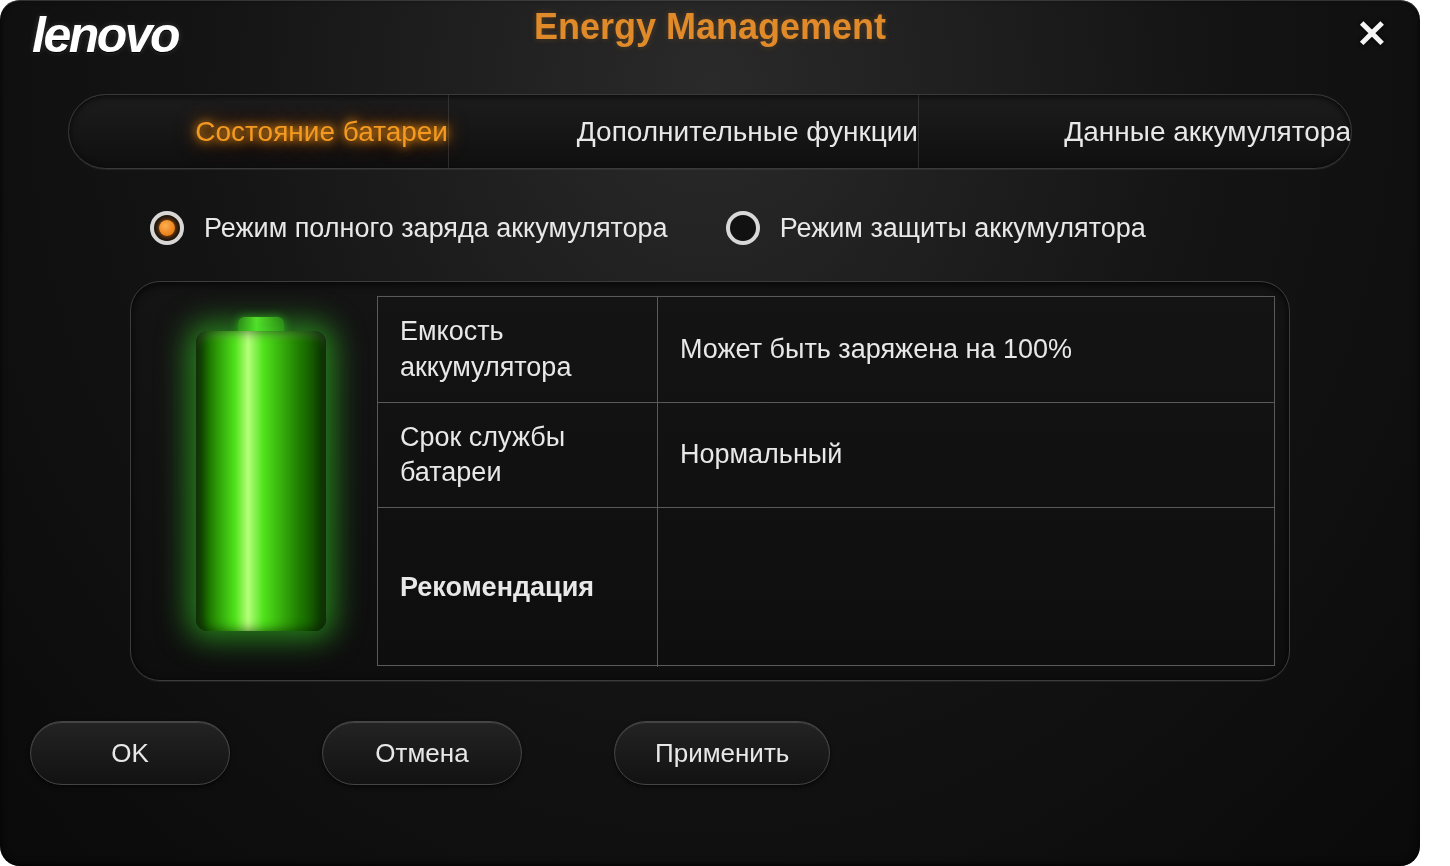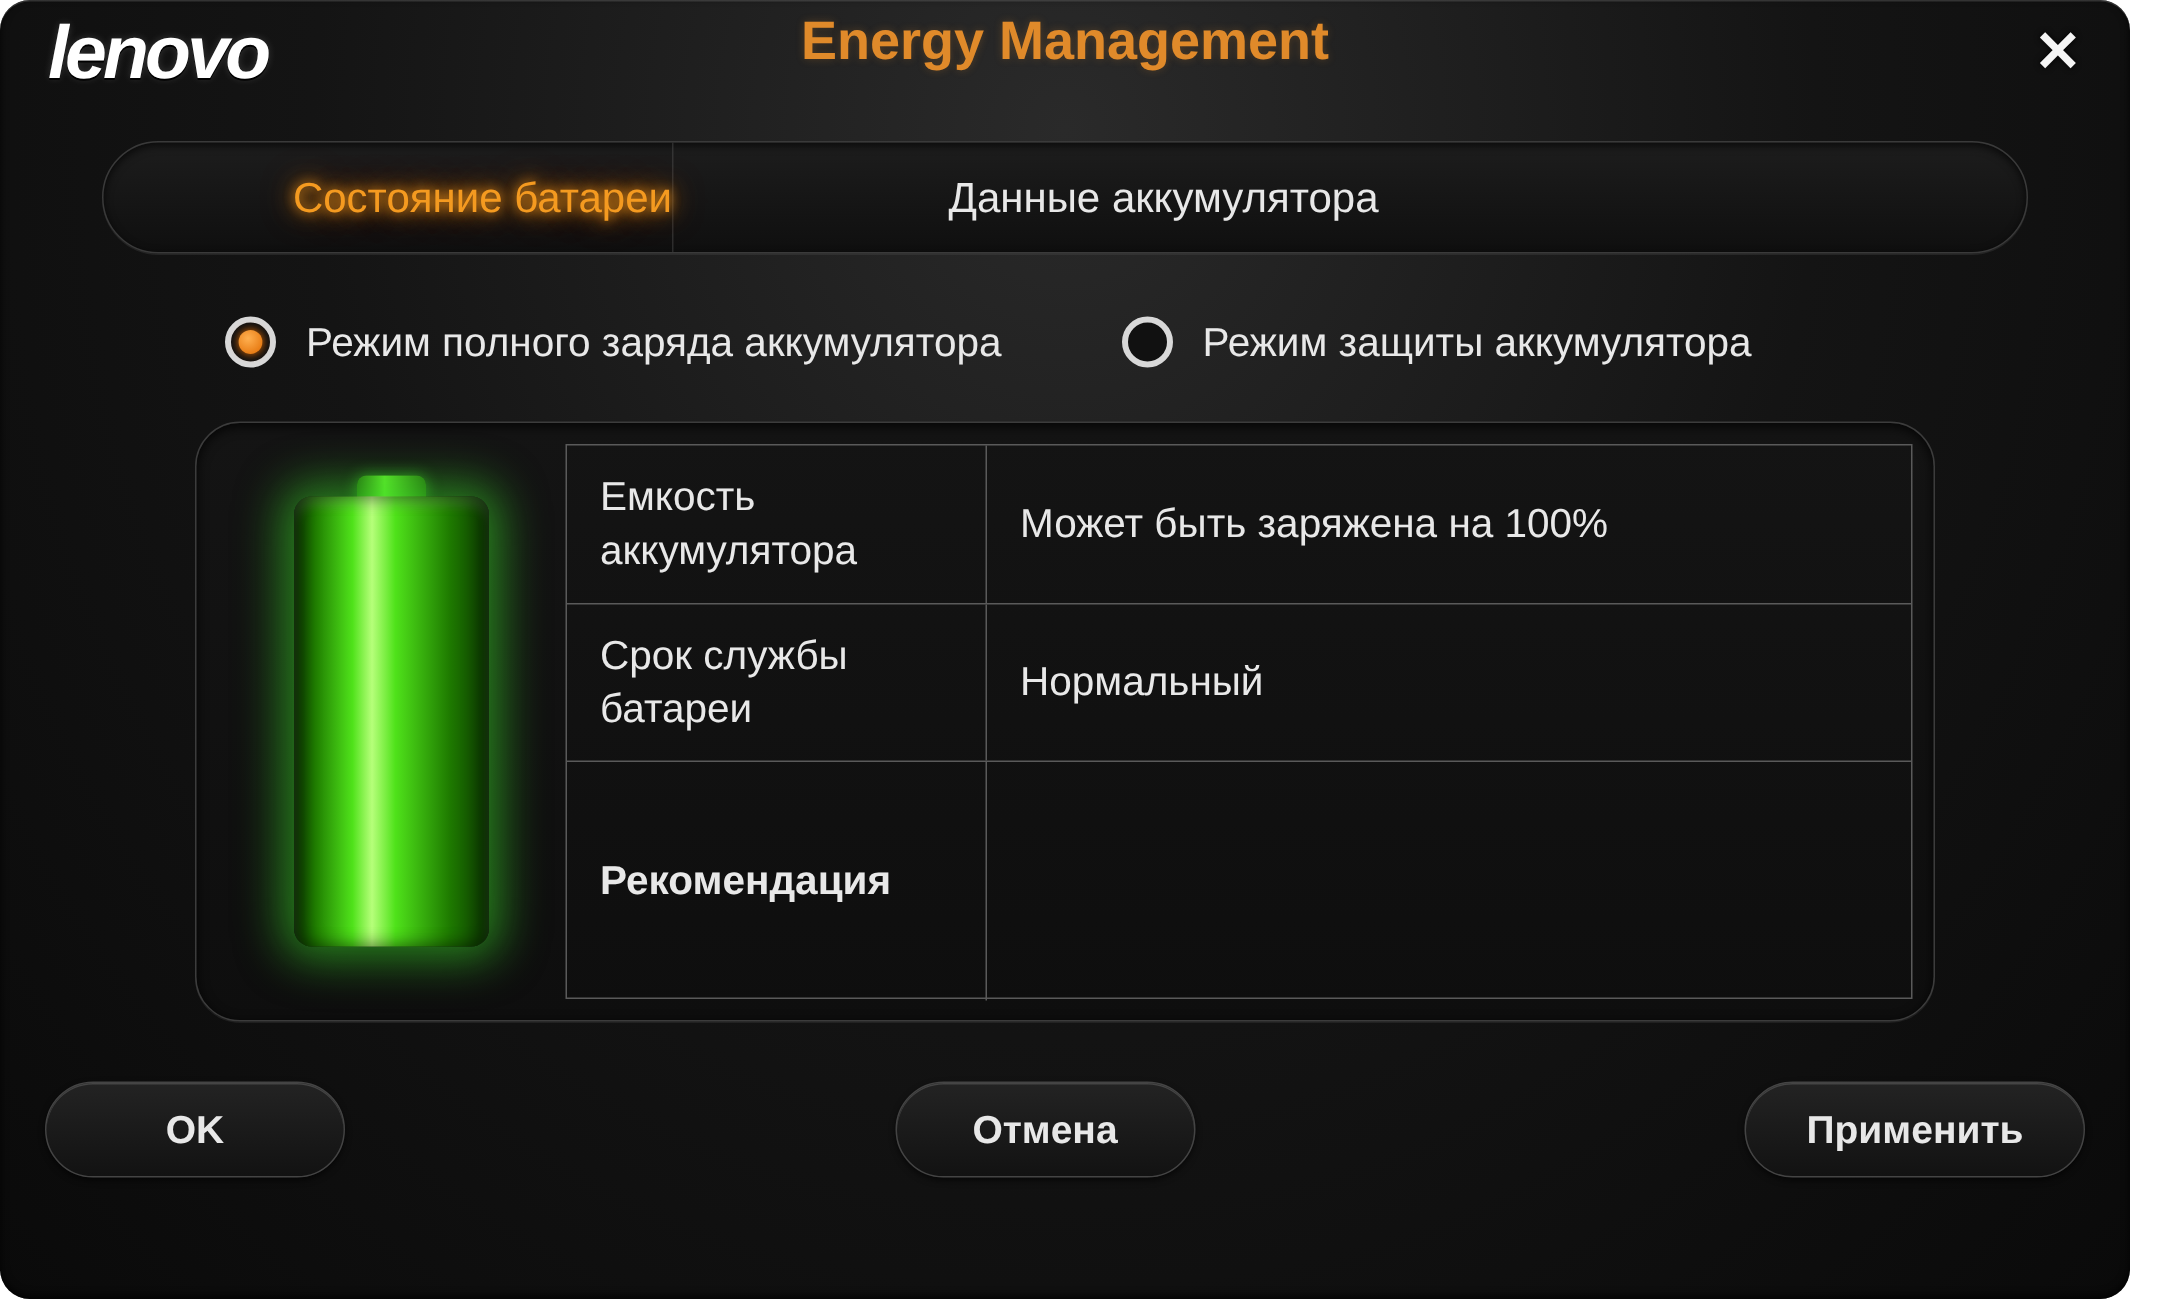--- a/index.html
+++ b/index.html
@@ -73,21 +73,21 @@
   .tab:nth-child(2){ flex: 0 0 470px; }
   .tab.active {
     color: #f49a20;
     text-shadow: 0 0 8px #f49a20, 0 0 14px #a05500, 0 0 22px #a05500;
     font-weight: 500;
   }
 
   
   .modes {
     margin: 42px 120px 0;
-    display: flex; gap: 80px;
+    display: flex; gap: 58px;
   }
   .mode {
     display: flex; align-items: center; gap: 20px;
     font-size: 27px; color: #e8e8e8; cursor: pointer;
     font-family: "Segoe UI Light", "Segoe UI", Arial, sans-serif;
   }
   .radio {
     width: 34px; height: 34px; border-radius: 50%;
     border: 4px solid #d8d8d8;
     display: flex; align-items: center; justify-content: center;
@@ -153,21 +153,21 @@
     display: flex; align-items: center;
     font-family: "Segoe UI Light", "Segoe UI", Arial, sans-serif;
     line-height: 1.3;
   }
   .cell.k { width: 280px; border-right: 1px solid #5a5a5a; flex-shrink: 0; }
   .cell.v { flex: 1; }
 
   
   .footer {
     margin-top: 40px;
-    display: flex; justify-content: space-between; gap: 42px; font-weight: bold;
+    display: flex; justify-content: flex-start; gap: 92px;
   }
   .btn {
     min-width: 200px; height: 64px;
     padding: 0 40px;
     border: 1px solid #444; border-radius: 34px;
     background: linear-gradient(#232323, #121212);
     box-shadow: inset 0 1px 0 rgba(120,120,120,.4), 0 2px 4px rgba(0,0,0,.6);
     display: flex; align-items: center; justify-content: center;
     color: #e8e8e8; font-size: 26px;
     cursor: pointer;
@@ -183,20 +183,23 @@
     <div class="logo">lenovo</div>
     <div class="title">Energy Management</div>
     <div class="close">✕</div>
   </div>
 
   <div class="tabs">
     <div class="tab active">
       <span>Состояние батареи</span>
     </div>
     <div class="tab">
+      <span>Дополнительные функции</span>
+    </div>
+    <div class="tab">
       <span>Данные аккумулятора</span>
     </div>
   </div>
 
   <div class="modes">
     <div class="mode">
       <span class="radio checked"></span>
       <span>Режим полного заряда аккумулятора</span>
     </div>
     <div class="mode">

